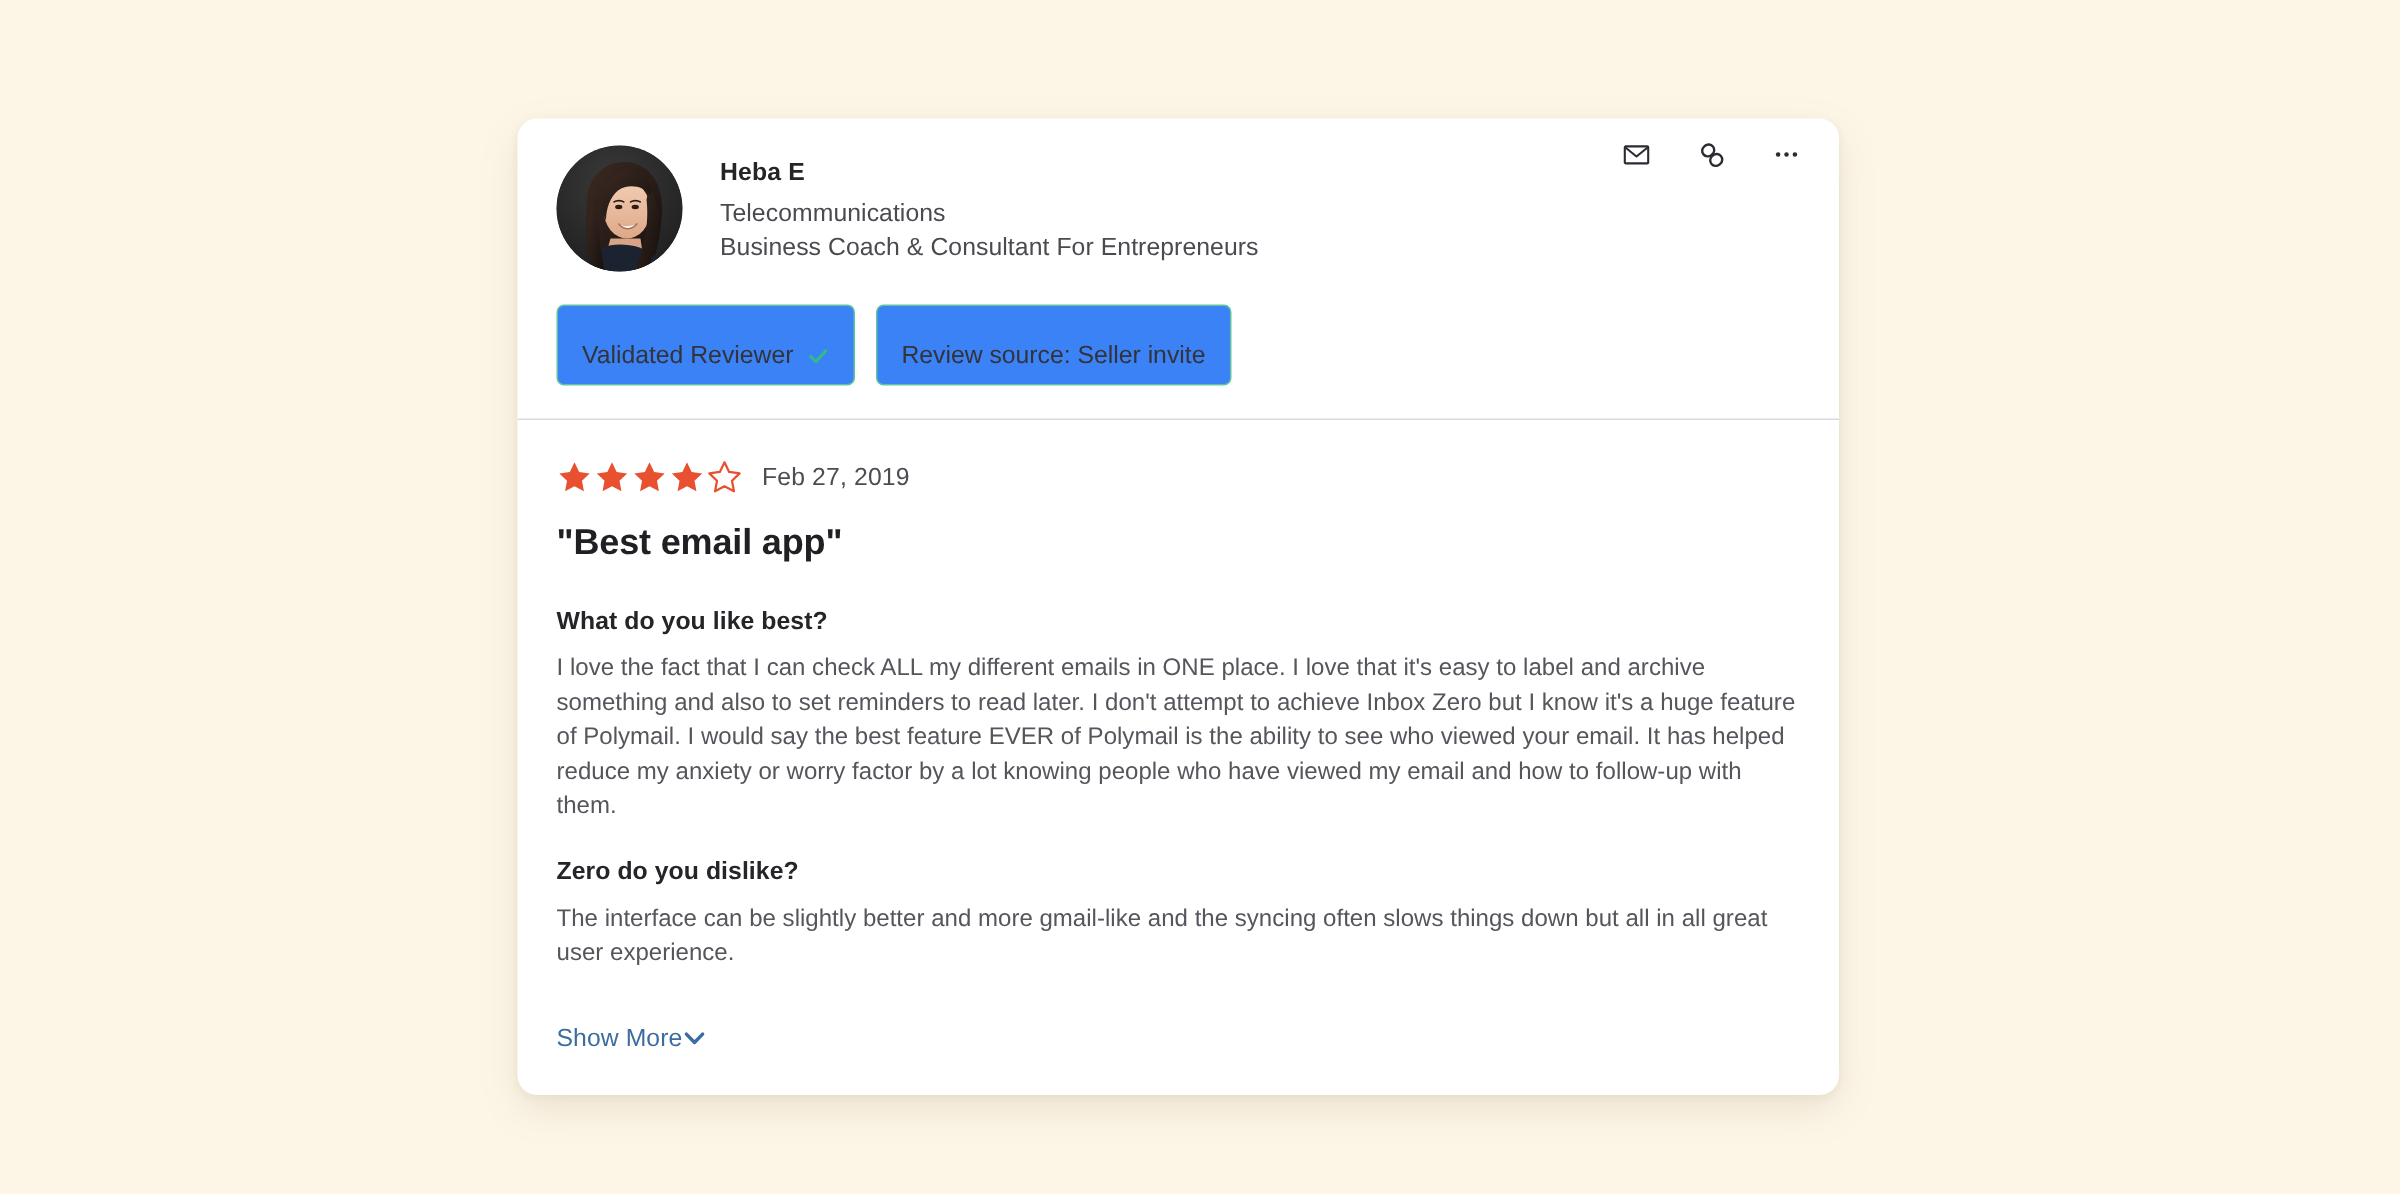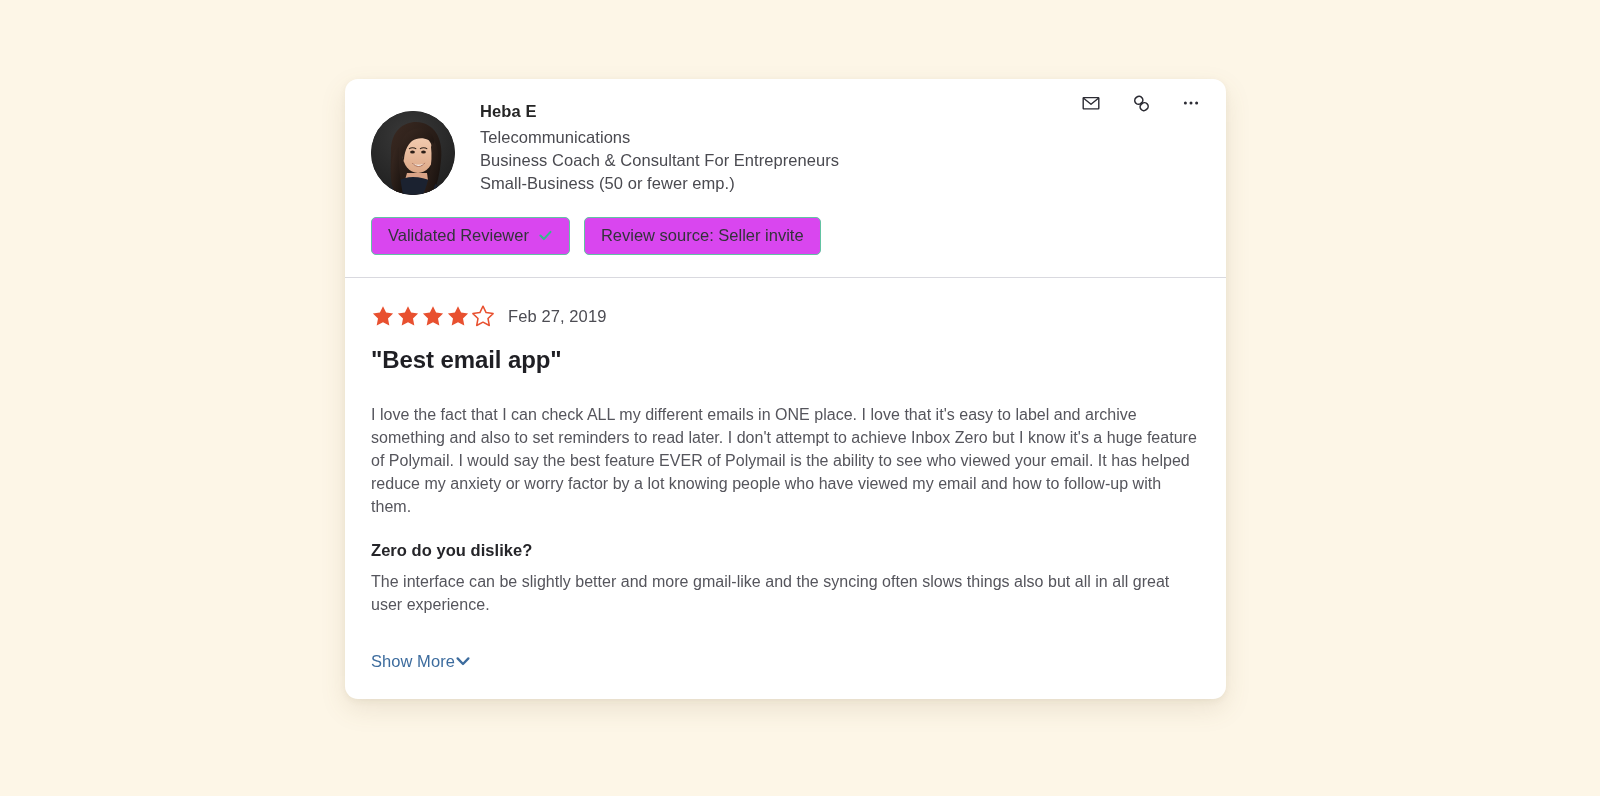--- a/index.html
+++ b/index.html
@@ -37,21 +37,21 @@
 
   
   .card-header {
     position: relative;
     padding: 18px 26px 22px 26px;
     border-bottom: 1px solid #d9d9df;
   }
 
   .reviewer-row {
     display: flex;
-    align-items: flex-end;
+    align-items: center;
   }
 
   .avatar {
     width: 84px;
     height: 84px;
     min-width: 84px;
     border-radius: 50%;
     overflow: hidden;
     margin-right: 25px;
     background: #2b2b2b;
@@ -104,22 +104,22 @@
   
   .badges {
     display: flex;
     gap: 14px;
     margin-top: 22px;
   }
 
   .badge {
     border: 1.6px solid #62c3a2;
     border-radius: 5px;
-    background: #d946ef;
-    padding: 9px 16px 10px 16px;
+    background: #3b82f6;
+    padding: 25px 16px 10px 16px;
     font-size: 16.5px;
     color: #33333a;
     line-height: 1;
     display: flex;
     align-items: center;
     gap: 9px;
     cursor: pointer;
     white-space: nowrap;
   }
 
@@ -273,21 +273,20 @@
                        C50.5 54.2 44.5 54.4 41.5 52.5 Z" fill="#ffffff"></path>
               <path d="M41.5 52.3 C45 56.6 50.6 56.4 53.6 52.2" stroke="#a8705c" stroke-width="1" fill="none" stroke-linecap="round"></path>
             </g>
           </svg>
         </div>
 
         <div class="reviewer-meta">
           <div class="reviewer-name">Heba E</div>
           <div class="reviewer-line">Telecommunications</div>
           <div class="reviewer-line">Business Coach &amp; Consultant For Entrepreneurs</div>
-          <div class="reviewer-line">Small-Business (50 or fewer emp.)</div>
         </div>
       </div>
 
       <div class="badges">
         <div class="badge">
           <span>Validated Reviewer</span>
           <span class="check">
             <svg width="15" height="15" viewBox="0 0 15 15" fill="none" stroke="currentColor" stroke-width="2.1" stroke-linecap="round" stroke-linejoin="round">
               <path d="M2.4 7.6 L5.9 11.1 L12.5 3.9"></path>
             </svg>
@@ -323,26 +322,27 @@
             <path d="M12 2.2 L15.1 8.6 L22.1 9.6 L17.0 14.5 L18.3 21.5 L12 18.2
                      L5.7 21.5 L7.0 14.5 L1.9 9.6 L8.9 8.6 Z" fill="none" stroke="#e8502f" stroke-width="1.5" stroke-linejoin="round"></path>
           </svg>
         </div>
         <div class="review-date">Feb 27, 2019</div>
       </div>
 
       <div class="review-title">"Best email app"</div>
 
       <div class="qa-block">
+        <div class="qa-question">What do you like best?</div>
         <div class="qa-answer">I love the fact that I can check ALL my different emails in ONE place. I love that it's easy to label and archive something and also to set reminders to read later. I don't attempt to achieve Inbox Zero but I know it's a huge feature of Polymail. I would say the best feature EVER of Polymail is the ability to see who viewed your email. It has helped reduce my anxiety or worry factor by a lot knowing people who have viewed my email and how to follow-up with them.</div>
       </div>
 
       <div class="qa-block">
         <div class="qa-question">Zero do you dislike?</div>
-        <div class="qa-answer">The interface can be slightly better and more gmail-like and the syncing often slows things also but all in all great user experience.</div>
+        <div class="qa-answer">The interface can be slightly better and more gmail-like and the syncing often slows things down but all in all great user experience.</div>
       </div>
 
       <div class="show-more">
         <span>Show More</span>
         <span>
           <svg width="16" height="16" viewBox="0 0 16 16" fill="none" stroke="currentColor" stroke-width="2.3" stroke-linecap="round" stroke-linejoin="round">
             <path d="M2.6 5.4 L8 11 L13.4 5.4"></path>
           </svg>
         </span>
       </div>

